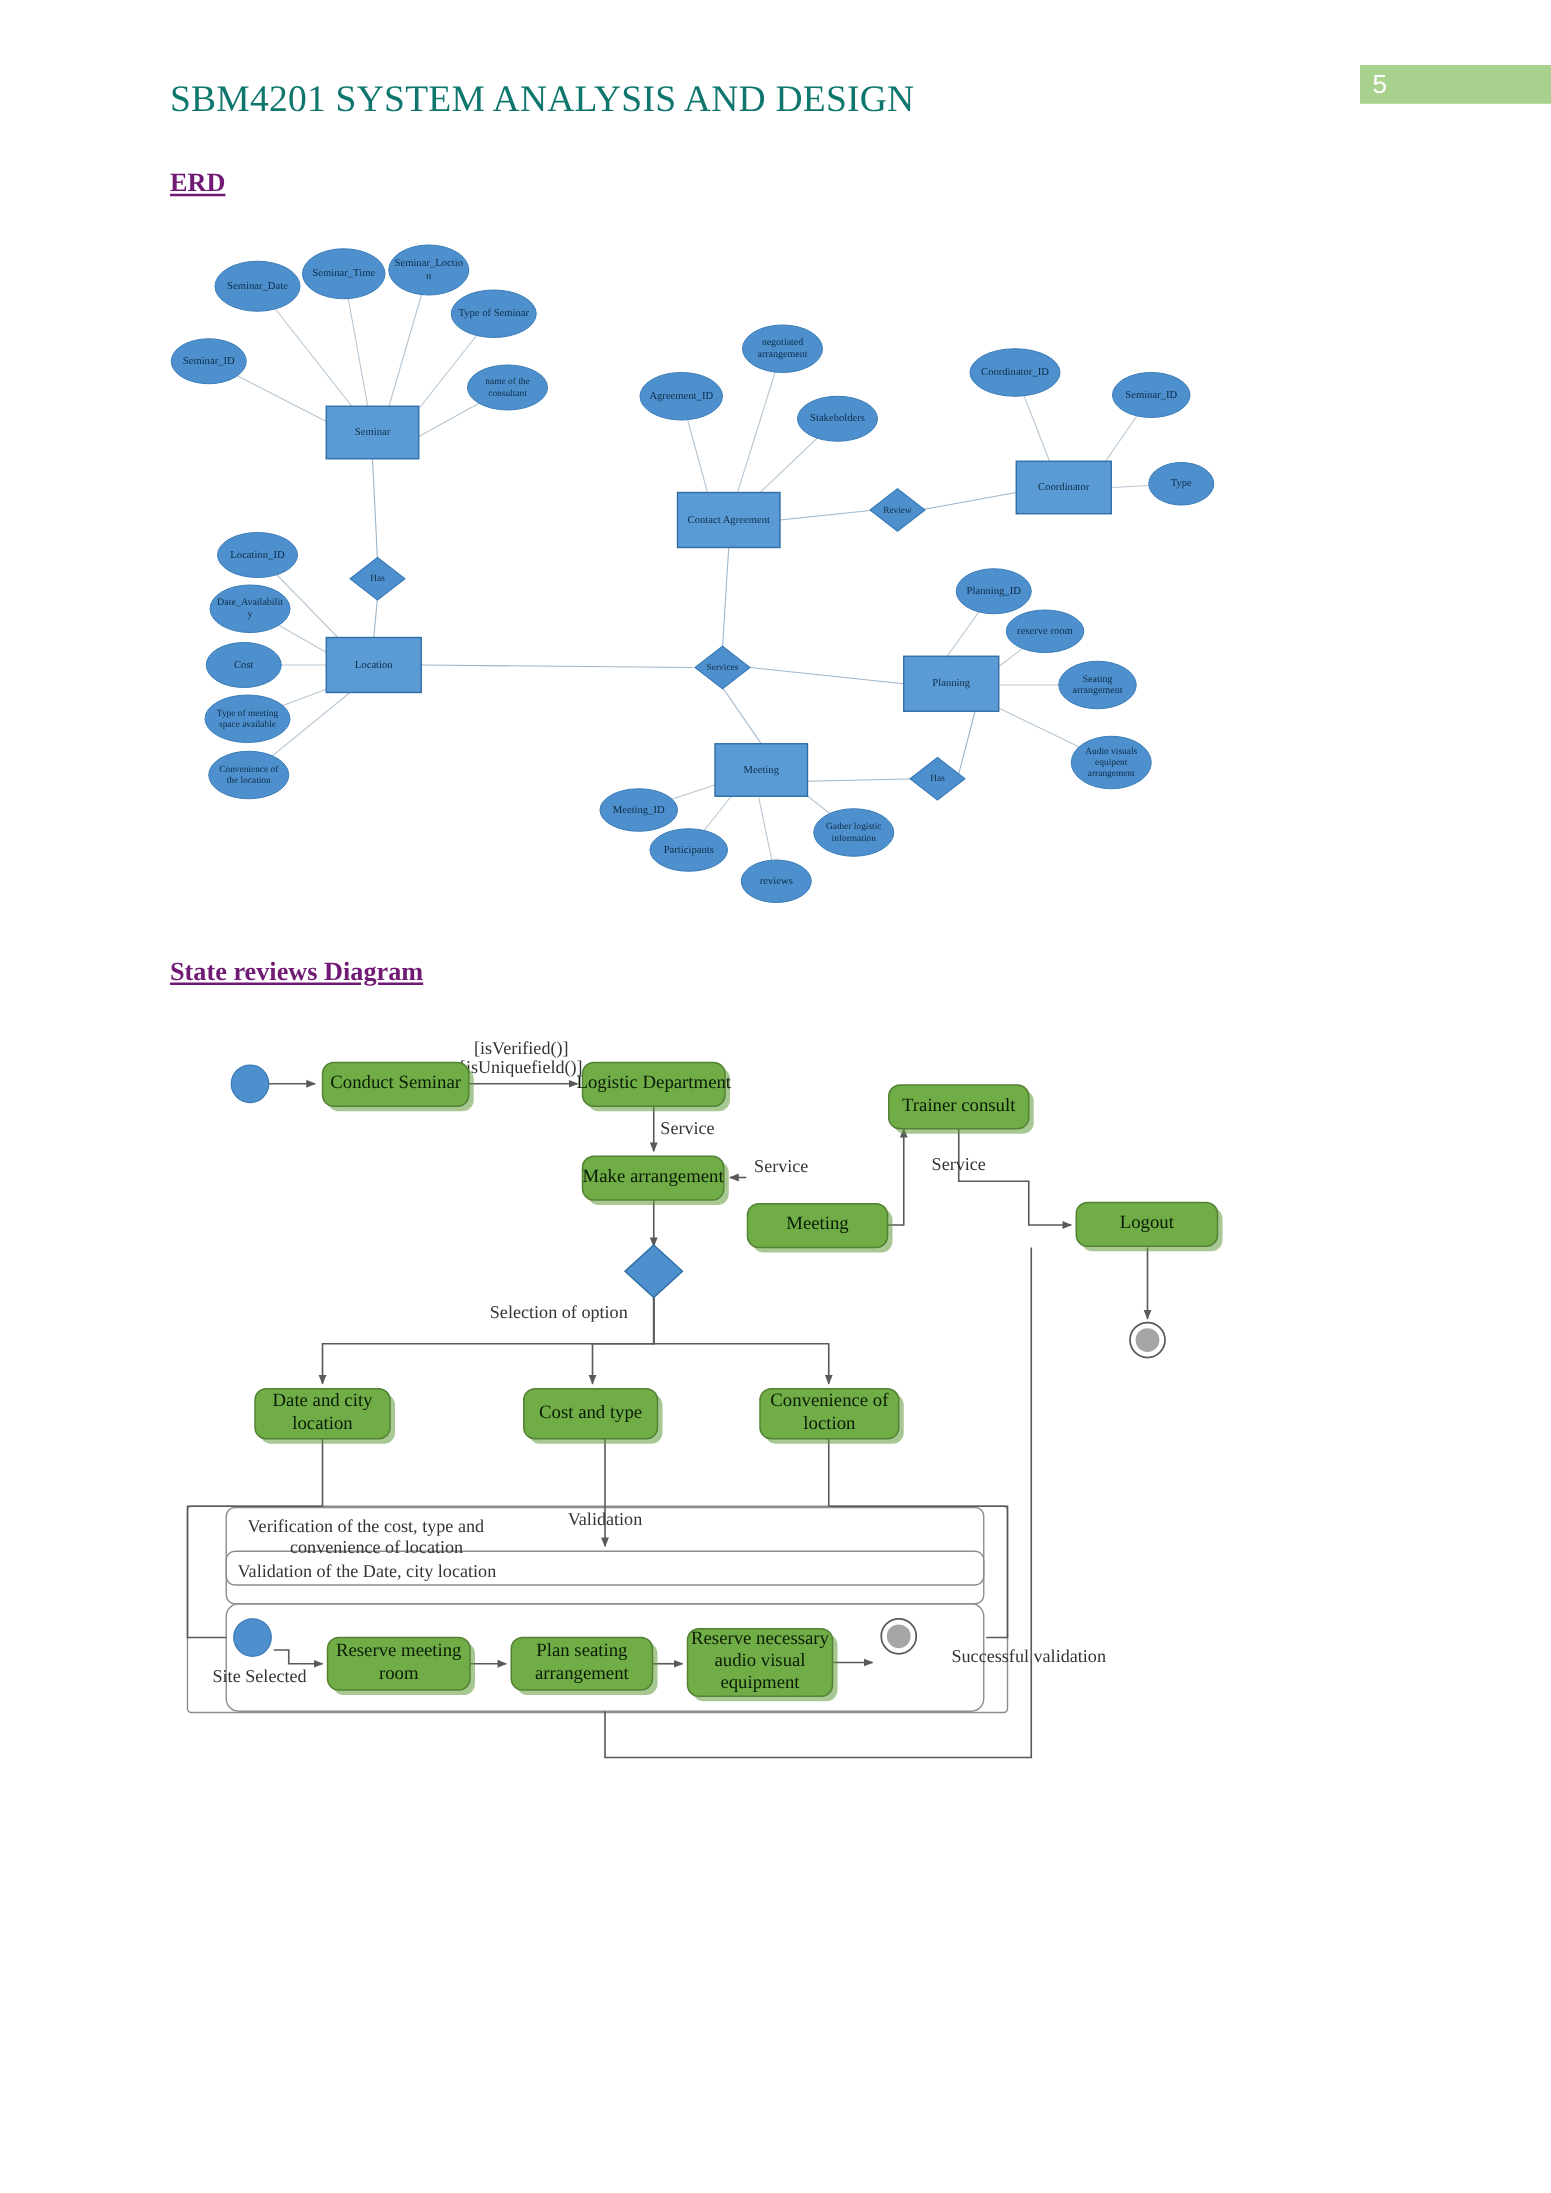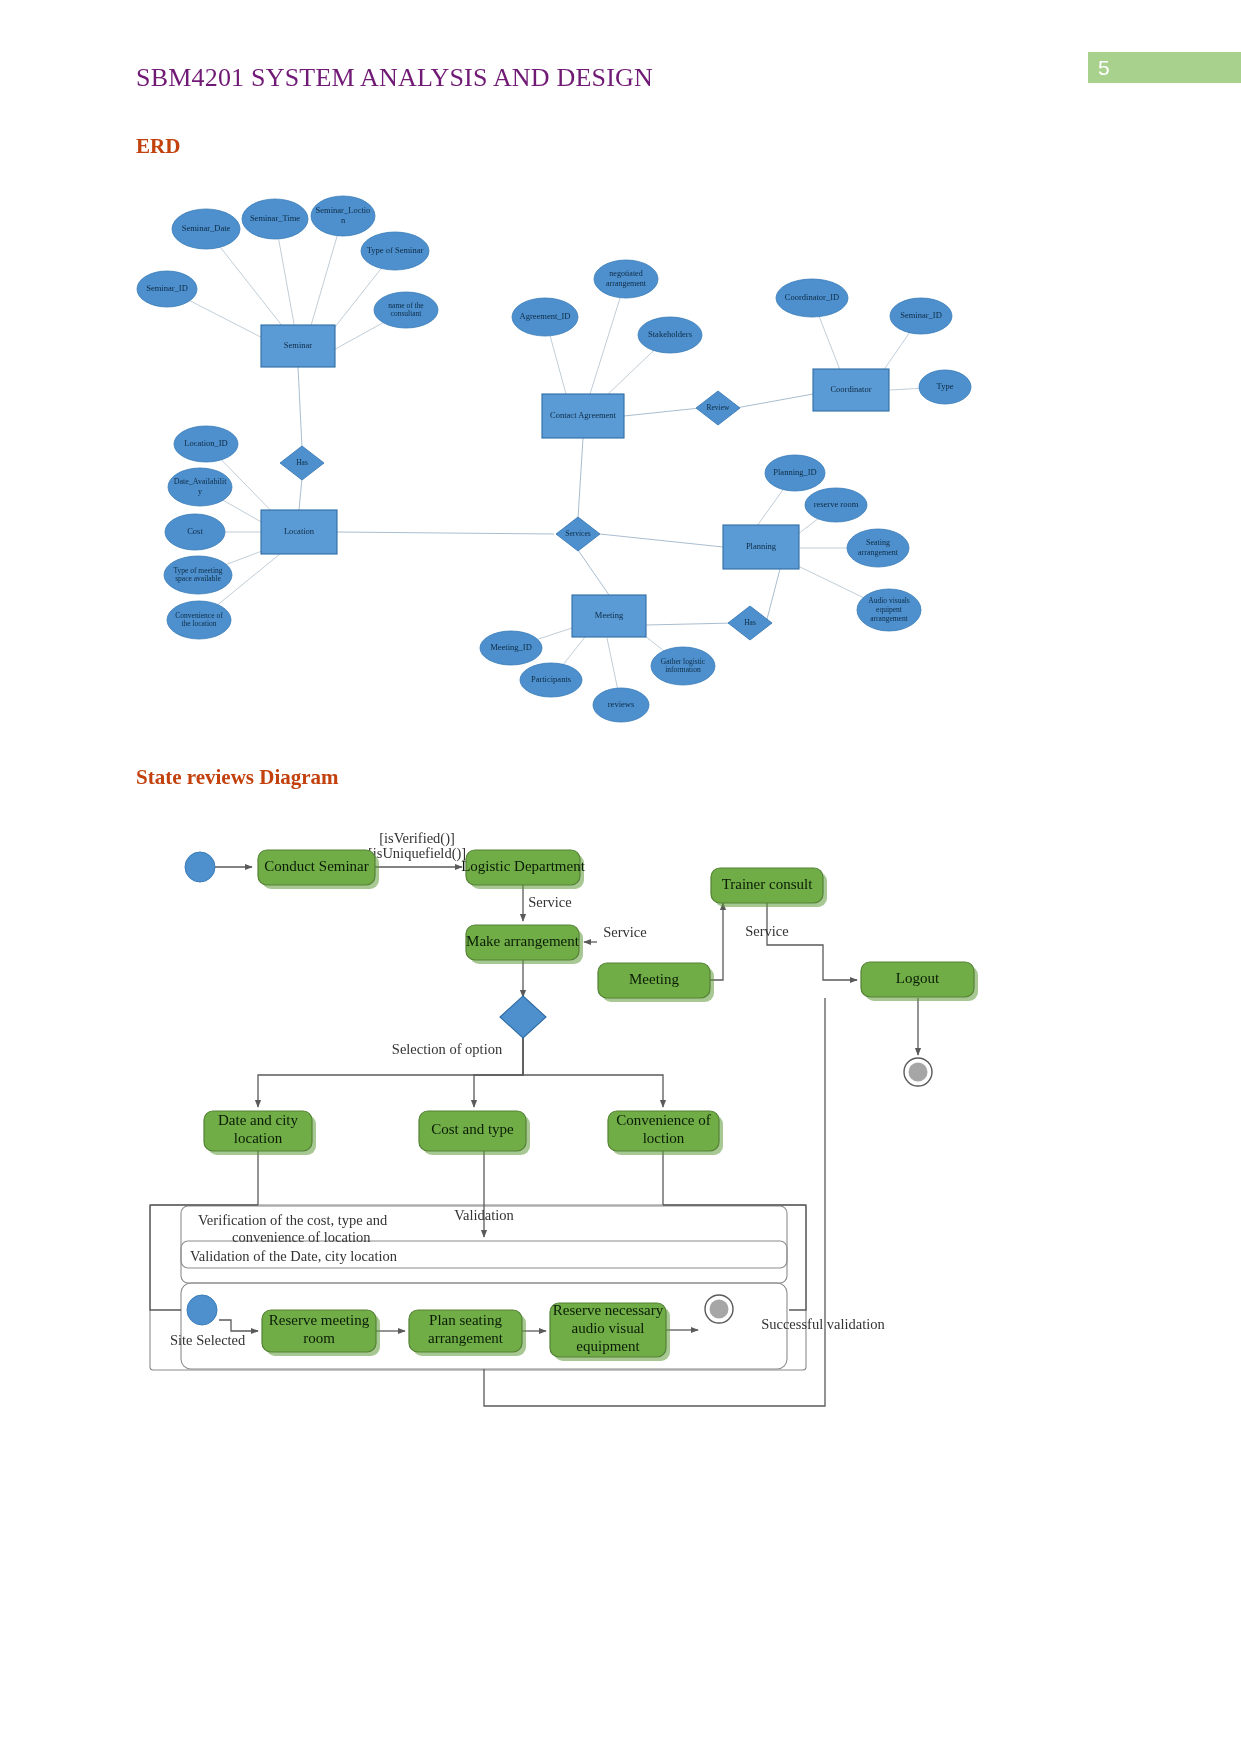--- a/index.html
+++ b/index.html
@@ -13,26 +13,26 @@
   #page { position:absolute; inset:0; }
 
   .page-badge {
     position:absolute; left:1088px; top:52px; width:153px; height:31px;
     background:#a9d18e; color:#ffffff;
     font-family:"Liberation Sans", sans-serif;
     font-size:21px; line-height:31px; padding-left:10px;
   }
   .doc-title {
     position:absolute; left:136px; top:63px;
-    font-size:26px; letter-spacing:0.2px; color:#701a75;
+    font-size:30px; letter-spacing:0.2px; color:#0f766e;
     white-space:nowrap;
   }
   .heading {
     position:absolute; font-weight:bold; font-size:21px;
-    color:#c2410c; white-space:nowrap;
+    text-decoration:underline; color:#701a75; white-space:nowrap;
   }
   #h-erd { left:136px; top:134px; }
   #h-smd { left:136px; top:765px; }
 
   
   svg.canvas { position:absolute; overflow:visible; }
 
   
   .erd-txt {
     font-family:"Liberation Serif", serif;

